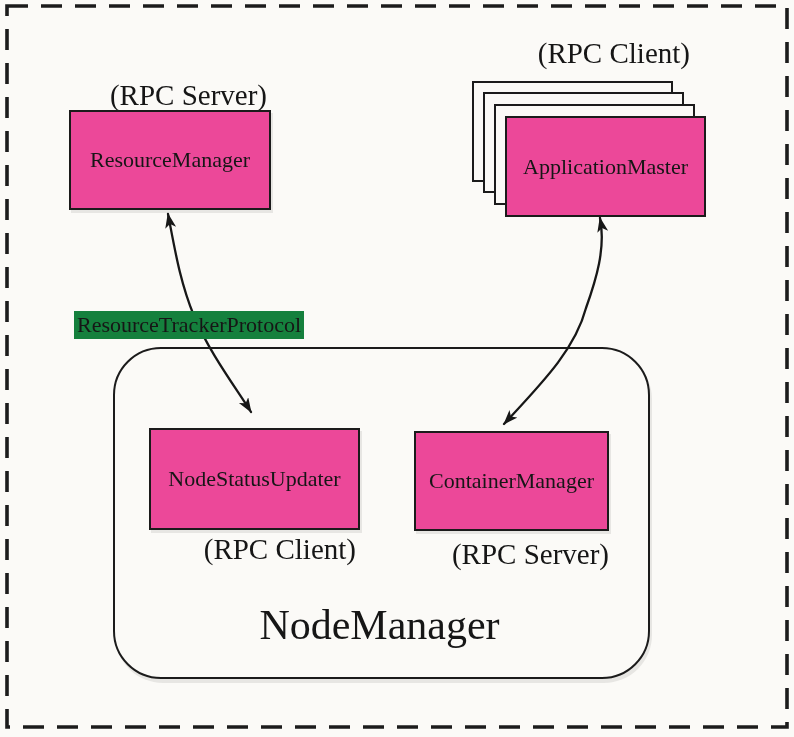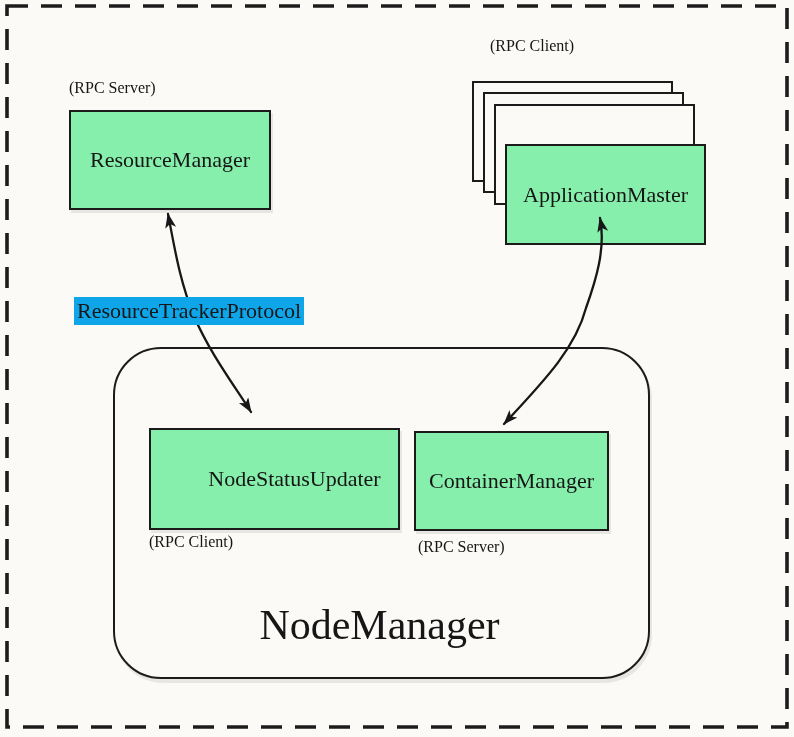--- a/index.html
+++ b/index.html
@@ -8,46 +8,47 @@
     background:#f6f5f2;
     font-family:"Liberation Serif","DejaVu Serif",serif;
     color:#161616;
     overflow:hidden;
   }
   .canvas{position:relative;width:794px;height:737px;background:#fbfaf7;}
   .overlay{position:absolute;left:0;top:0;width:794px;height:737px;z-index:2;pointer-events:none;}
   .box{
     position:absolute;
     border:2px solid #1b1b1b;
-    background:#86efac;
+    background:#ec4899;
     display:flex;align-items:center;justify-content:center;
     font-size:22px;
     box-shadow:2px 3px 0 rgba(60,60,55,0.10);
     z-index:1;
   }
   .back-card{
     position:absolute;
     border:2px solid #1b1b1b;
     background:#fbfaf7;
     z-index:1;
   }
   .annot{
     position:absolute;
-    font-size:16px;
-    text-align:left;
+    font-size:29px;
+    text-align:right;
     white-space:nowrap;
     z-index:1;
   }
   .proto-label{
     position:absolute;
     font-size:22px;
     white-space:nowrap;
-    background:#0ea5e9;
+    background:#15803d;
     padding:1px 3px;
     z-index:3;
+    margin-top:14px;
   }
   .nm-container{
     position:absolute;
     left:113px;top:347px;width:533px;height:328px;
     border:2px solid #1b1b1b;
     border-radius:48px;
     background:#fbfaf7;
     box-shadow:2px 4px 0 rgba(60,60,55,0.10);
     z-index:0;
   }
@@ -57,24 +58,24 @@
     text-align:center;
     font-size:42px;
     z-index:1;
   }
   #rm-box{left:69px;top:110px;width:198px;height:96px;}
   #rm-annot{left:69px;top:79px;width:198px;}
   #am-annot{left:490px;top:37px;width:200px;}
   #am-back-1{left:472px;top:81px;width:197px;height:97px;}
   #am-back-2{left:483px;top:92px;width:197px;height:97px;}
   #am-back-3{left:494px;top:104px;width:197px;height:97px;}
-  #am-box{left:505px;top:116px;width:197px;height:97px;box-shadow:none;margin-top:28px;}
+  #am-box{left:505px;top:116px;width:197px;height:97px;box-shadow:none;}
   #proto-left{left:74px;top:297px;}
   #proto-right{left:424px;top:304px;}
-  #nsu-box{left:149px;top:428px;width:207px;height:98px;padding-left:40px;}
+  #nsu-box{left:149px;top:428px;width:207px;height:98px;}
   #nsu-annot{left:149px;top:533px;width:207px;}
   #cm-box{left:414px;top:431px;width:191px;height:96px;text-align:center;}
   #cm-annot{left:418px;top:538px;width:191px;}
 </style>
 </head>
 <body>
 
 <div class="canvas">
 
   <div class="nm-container"></div>

